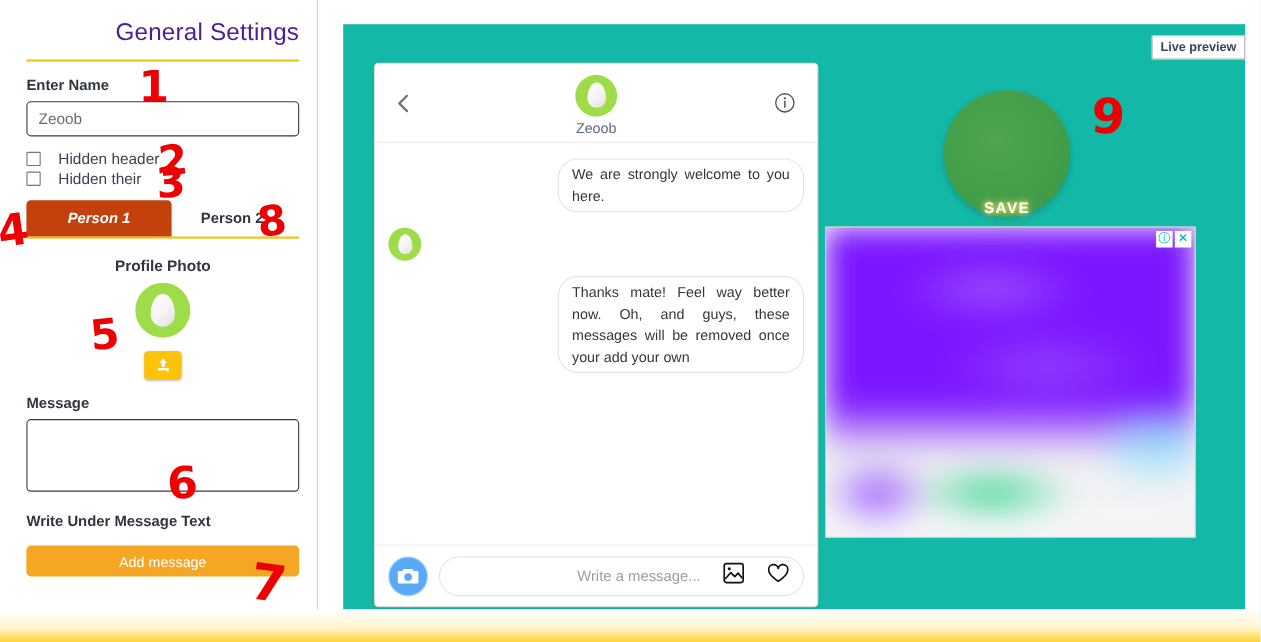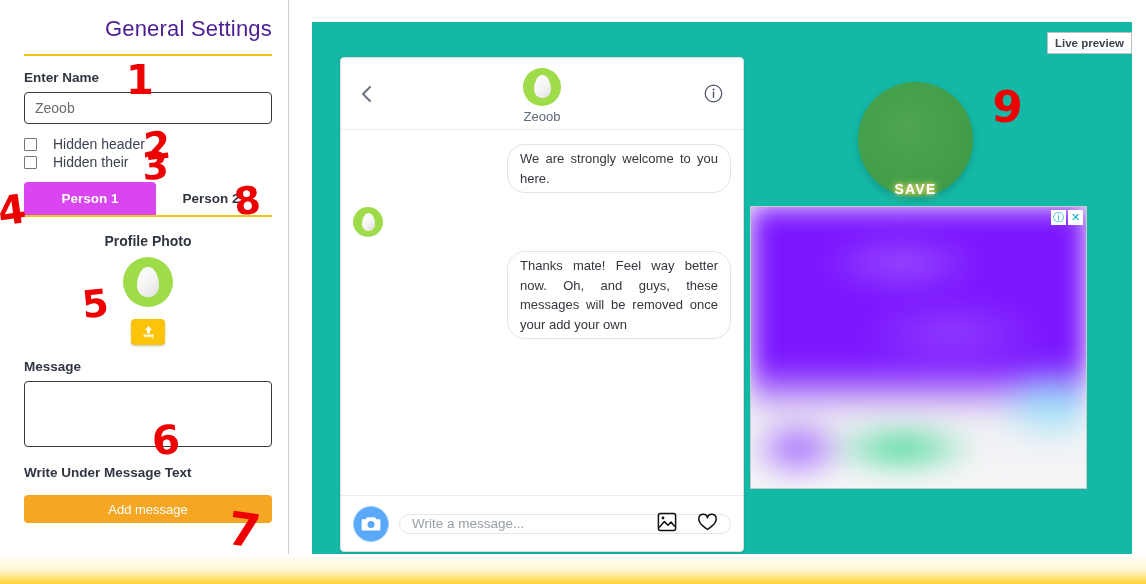--- a/index.html
+++ b/index.html
@@ -69,22 +69,22 @@
     display: flex; align-items: flex-end;
     margin-top: 12px;
     border-bottom: 2px solid #f0c419;
   }
   .tab {
     font-size: 13.5px; font-weight: bold;
     padding: 9px 0; text-align: center;
     cursor: pointer;
   }
   .tab.active {
-    background: #d946ef; color: #ffffff;
-    width: 132px; border-radius: 4px 4px 0 0;
+    background: #c2410c; color: #ffffff;
+    width: 132px; border-radius: 4px 4px 0 0; font-style: italic;
   }
   .tab.inactive {
     color: #2f3640; width: 110px; background: transparent;
   }
 
   .section-title {
     text-align: center; font-size: 14px; font-weight: bold;
     color: #2f3640; margin-top: 16px;
   }
 
@@ -198,24 +198,24 @@
     display: flex; align-items: center; gap: 10px;
     padding: 0 12px;
   }
   .cam-btn {
     width: 36px; height: 36px; border-radius: 50%;
     background: #5aa9f8; border: 1px solid #9ccdfb;
     display: flex; align-items: center; justify-content: center;
     flex: 0 0 auto; cursor: pointer;
   }
   .msg-pill {
-    flex: 1; height: 20px; border: 1px solid #e6e6e6;
+    flex: 1; height: 36px; border: 1px solid #e6e6e6;
     border-radius: 20px;
     display: flex; align-items: center;
-    padding: 0 12px; gap: 20px;
+    padding: 0 12px; gap: 20px; text-align: right;
   }
   .msg-pill .ph { flex: 1; font-size: 13.5px; color: #9aa0a6; }
 
   
   .save-circle {
     position: absolute; left: 546px; top: 60px;
     width: 115px; height: 115px; border-radius: 50%;
     background: radial-gradient(circle at 42% 40%, #4fa552 0%, #44a04a 45%, #3d9747 100%);
     box-shadow: 0 3px 7px rgba(0,0,0,.18);
     display: flex; align-items: flex-end; justify-content: center;

